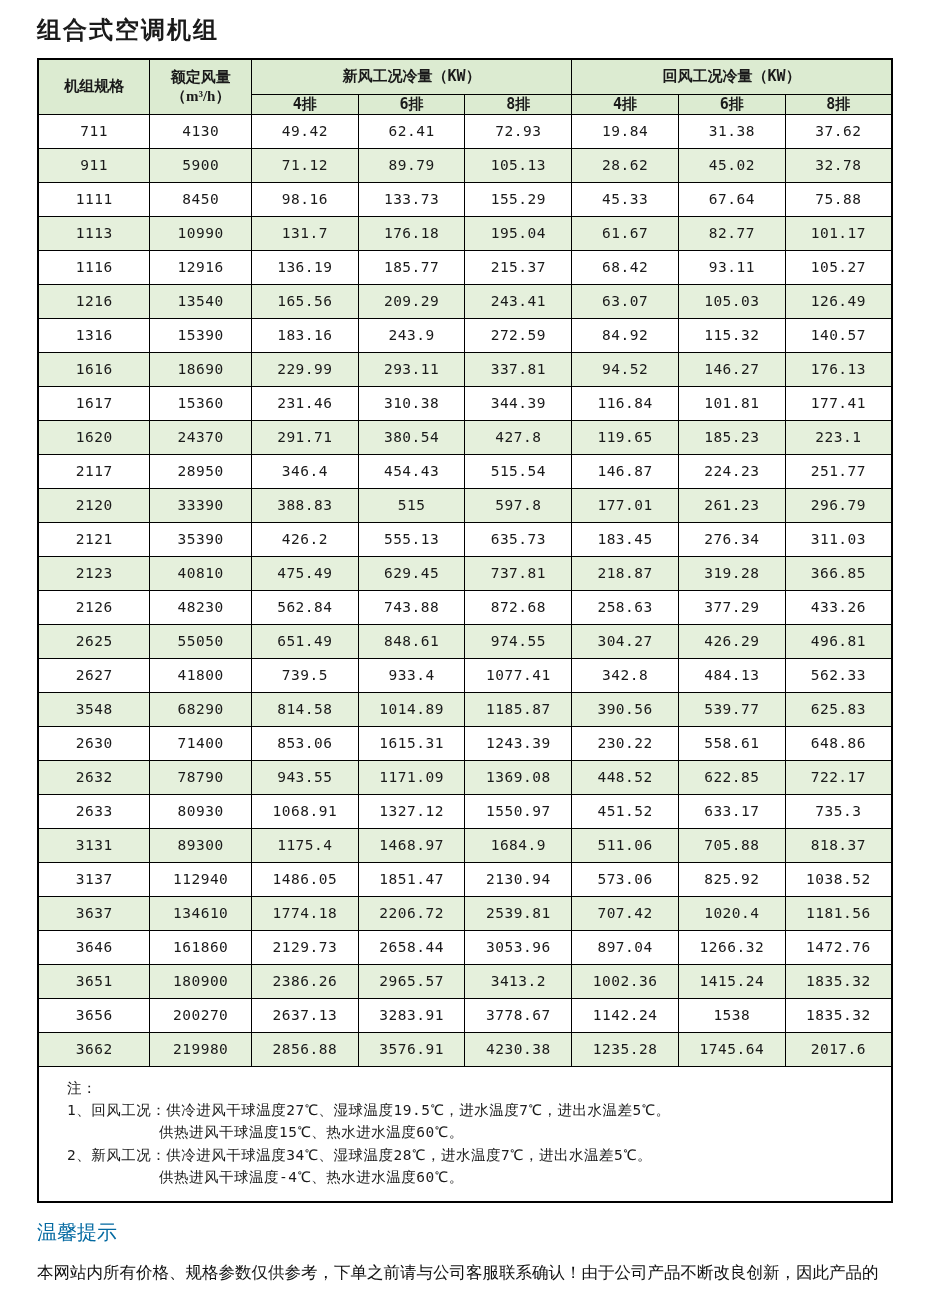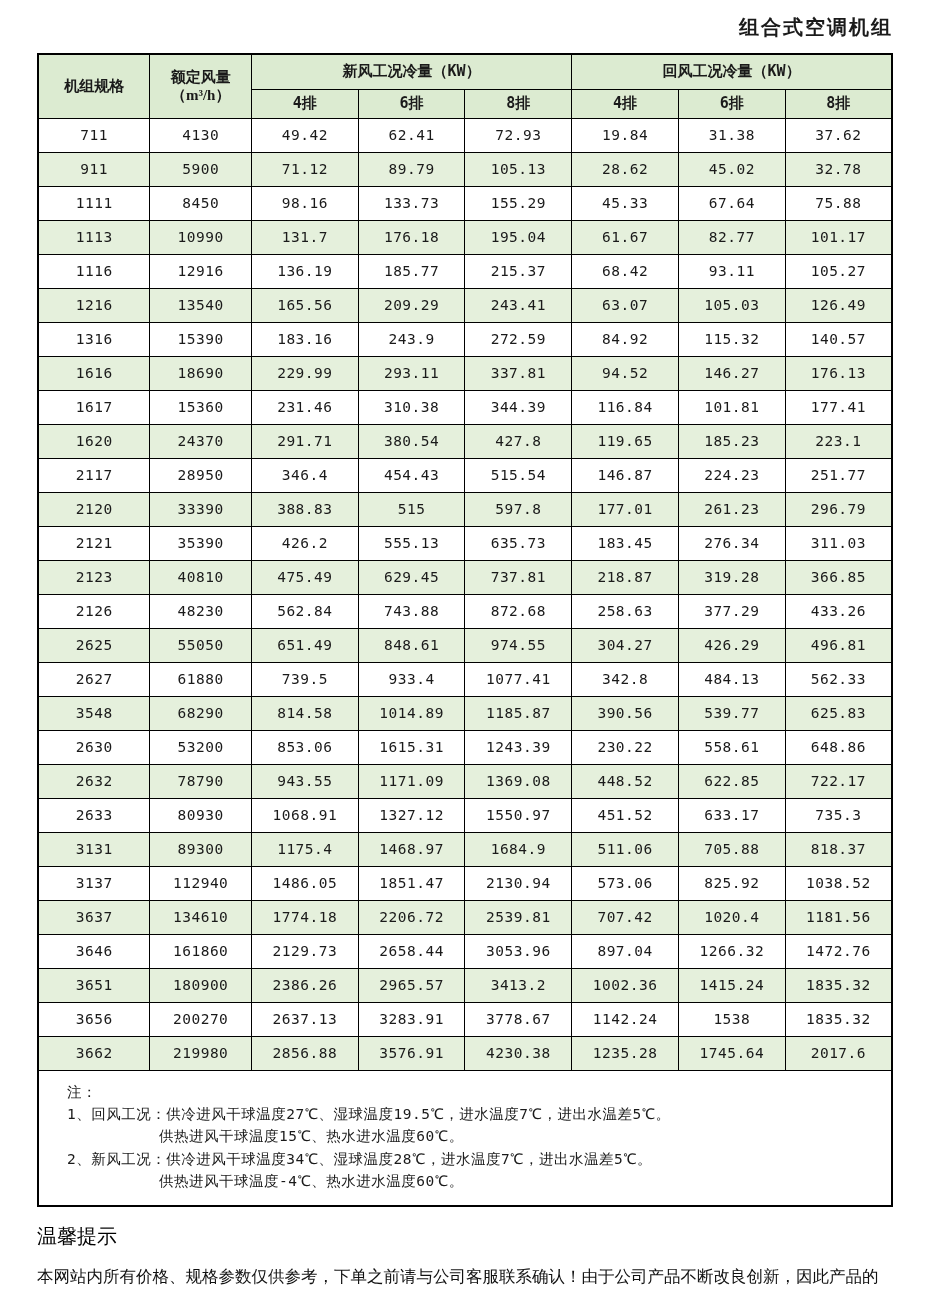--- a/index.html
+++ b/index.html
@@ -10,22 +10,22 @@
     width: 930px;
     font-family: "Liberation Sans", "DejaVu Sans", sans-serif;
     color: #1a1a1a;
   }
   .page {
     width: 930px;
     min-height: 1290px;
     padding: 10px 37px 20px 37px;
   }
   .title {
-    text-align: right;
-    font-size: 20px;
+    text-align: left;
+    font-size: 24px;
     font-weight: bold;
     letter-spacing: 2px;
     margin: 4px 0 12px 0;
     font-family: "DejaVu Sans", "Liberation Sans", sans-serif;
   }
   table.spec {
     width: 856px;
     border-collapse: collapse;
     table-layout: fixed;
     border: 2.5px solid #000;
@@ -36,21 +36,21 @@
     vertical-align: middle;
     padding: 0;
   }
   table.spec thead th {
     background: #dcebd1;
     font-size: 15px;
     font-weight: bold;
     font-family: "DejaVu Sans Mono", "DejaVu Sans", sans-serif;
   }
   tr.hrow1 th { height: 35px; }
-  tr.hrow2 th { height: 29px; }
+  tr.hrow2 th { height: 20px; }
   .airflow-sub { display: block; line-height: 1.25; font-family: Liberation Serif, serif; }
   table.spec tbody td {
     height: 34px;
     font-size: 14.5px;
     font-family: "DejaVu Sans Mono", "Liberation Mono", monospace;
     letter-spacing: 0.5px;
     background: #ffffff;
   }
   table.spec tbody tr.stripe td { background: #e5f0dc; }
   td.notes-cell {
@@ -61,21 +61,21 @@
     font-size: 13px;
     font-family: "DejaVu Sans", "Liberation Sans", sans-serif;
     letter-spacing: 0;
   }
   .note-line { line-height: 1.55; white-space: pre-wrap; }
   .note-line.indent { padding-left: 92px; }
   .footer-heading {
     margin-top: 16px;
     font-size: 20px;
     font-family: "DejaVu Sans", "Liberation Sans", sans-serif;
-    color: #000000;
+    color: #0369a1;
   }
   .footer-text {
     margin-top: 10px;
     font-size: 16.5px;
     line-height: 2.0;
     color: #111;
     font-family: "DejaVu Sans", "Liberation Sans", sans-serif;
   }
 </style>
 </head>
@@ -272,41 +272,41 @@
           <td>55050</td>
           <td>651.49</td>
           <td>848.61</td>
           <td>974.55</td>
           <td>304.27</td>
           <td>426.29</td>
           <td>496.81</td>
         </tr>
         <tr>
           <td>2627</td>
-          <td>61880</td>
+          <td>41800</td>
           <td>739.5</td>
           <td>933.4</td>
           <td>1077.41</td>
           <td>342.8</td>
           <td>484.13</td>
           <td>562.33</td>
         </tr>
         <tr class="stripe">
           <td>3548</td>
           <td>68290</td>
           <td>814.58</td>
           <td>1014.89</td>
           <td>1185.87</td>
           <td>390.56</td>
           <td>539.77</td>
           <td>625.83</td>
         </tr>
         <tr>
           <td>2630</td>
-          <td>53200</td>
+          <td>71400</td>
           <td>853.06</td>
           <td>1615.31</td>
           <td>1243.39</td>
           <td>230.22</td>
           <td>558.61</td>
           <td>648.86</td>
         </tr>
         <tr class="stripe">
           <td>2632</td>
           <td>78790</td>

